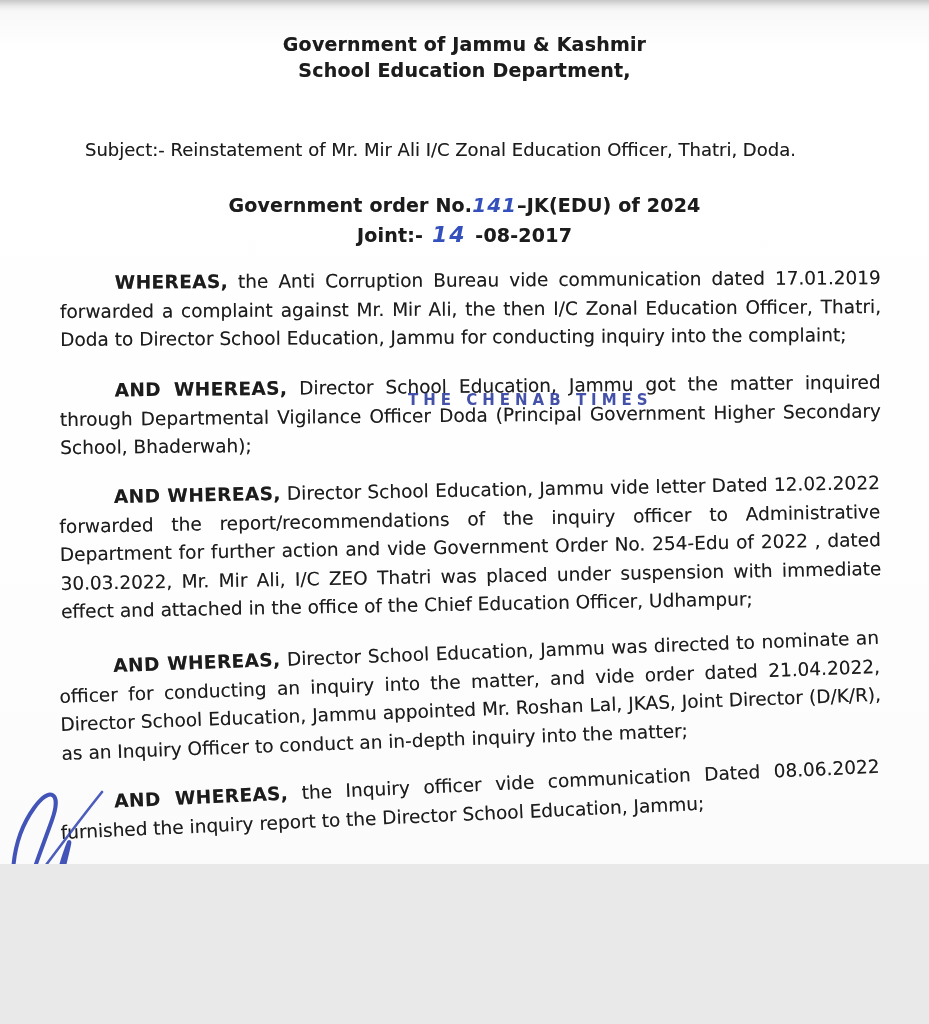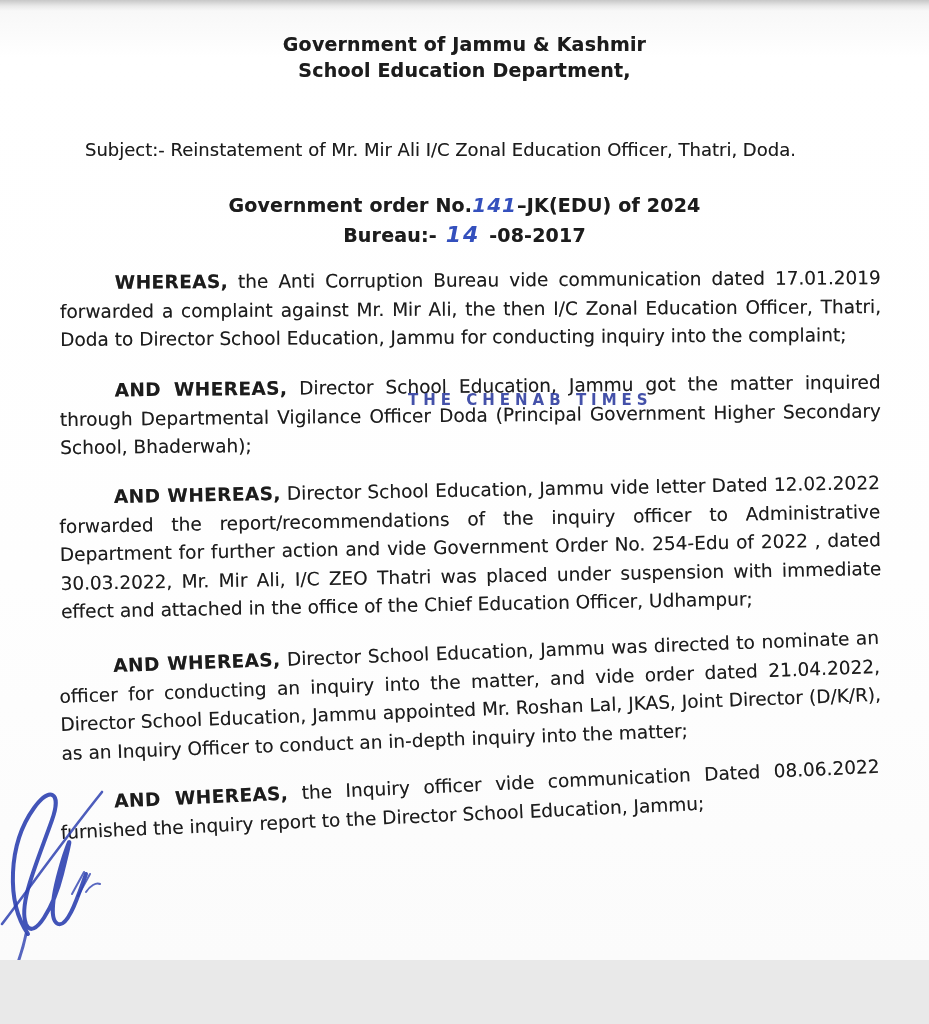--- a/index.html
+++ b/index.html
@@ -1,18 +1,18 @@
 <!DOCTYPE html>
 <html><head>
 <meta charset="utf-8">
 <style>
   html,body{margin:0;padding:0;background:#e9e9e9;}
   .page{
     position:relative;
-    width:929px;height:960px;
+    width:929px;height:864px;
     margin:0 auto;
     background:linear-gradient(180deg,#f6f6f6 0%,#ffffff 6%,#fefefe 60%,#fbfbfb 100%);
     font-family:"DejaVu Sans","Liberation Sans",sans-serif;
     color:#1c1c1c;
     overflow:hidden;
     text-shadow:0 0 0.6px rgba(25,25,25,0.45);
   }
   .scan-topband{
     position:absolute;top:0;left:0;right:0;height:11px;
     background:linear-gradient(180deg,#c7c7c7 0%,#e9e9e9 55%,#f8f8f8 100%);
@@ -90,21 +90,21 @@
   <header class="doc-header">
     <div>Government of Jammu &amp; Kashmir</div>
     <div>School Education Department,</div>
   </header>
 
   <div class="subject">Subject:- Reinstatement of Mr. Mir Ali I/C Zonal Education Officer, Thatri, Doda.</div>
 
   <div class="order-block">
     <div><span>Government order No.</span><span class="hand order-num">141</span><span>–JK(EDU) of 2024</span></div>
     <div>
-      <span>Bureau:-</span>
+      <span>Joint:-</span>
       <span class="hand day">14</span>
       <span>-08-2017</span>
     </div>
   </div>
 
   <div class="doc-body">
     <p class="para p1"><span class="lead">WHEREAS,</span><span> the Anti Corruption Bureau vide communication dated 17.01.2019 forwarded a complaint against Mr. Mir Ali, the then I/C Zonal Education Officer, Thatri, Doda to Director School Education, Jammu for conducting inquiry into the complaint;</span></p>
     <p class="para p2"><span class="lead">AND WHEREAS,</span><span> Director School Education, Jammu got the matter inquired through Departmental Vigilance Officer Doda (Principal Government Higher Secondary School, Bhaderwah);</span></p>
     <p class="para p3"><span class="lead">AND WHEREAS,</span><span> Director School Education, Jammu vide letter Dated 12.02.2022 forwarded the report/recommendations of the inquiry officer to Administrative Department for further action and vide Government Order No. 254-Edu of 2022 , dated 30.03.2022, Mr. Mir Ali, I/C ZEO Thatri was placed under suspension with immediate effect and attached in the office of the Chief Education Officer, Udhampur;</span></p>
     <p class="para p4"><span class="lead">AND WHEREAS,</span><span> Director School Education, Jammu was directed to nominate an officer for conducting an inquiry into the matter, and vide order dated 21.04.2022, Director School Education, Jammu appointed Mr. Roshan Lal, JKAS, Joint Director (D/K/R), as an Inquiry Officer to conduct an in-depth inquiry into the matter;</span></p>

